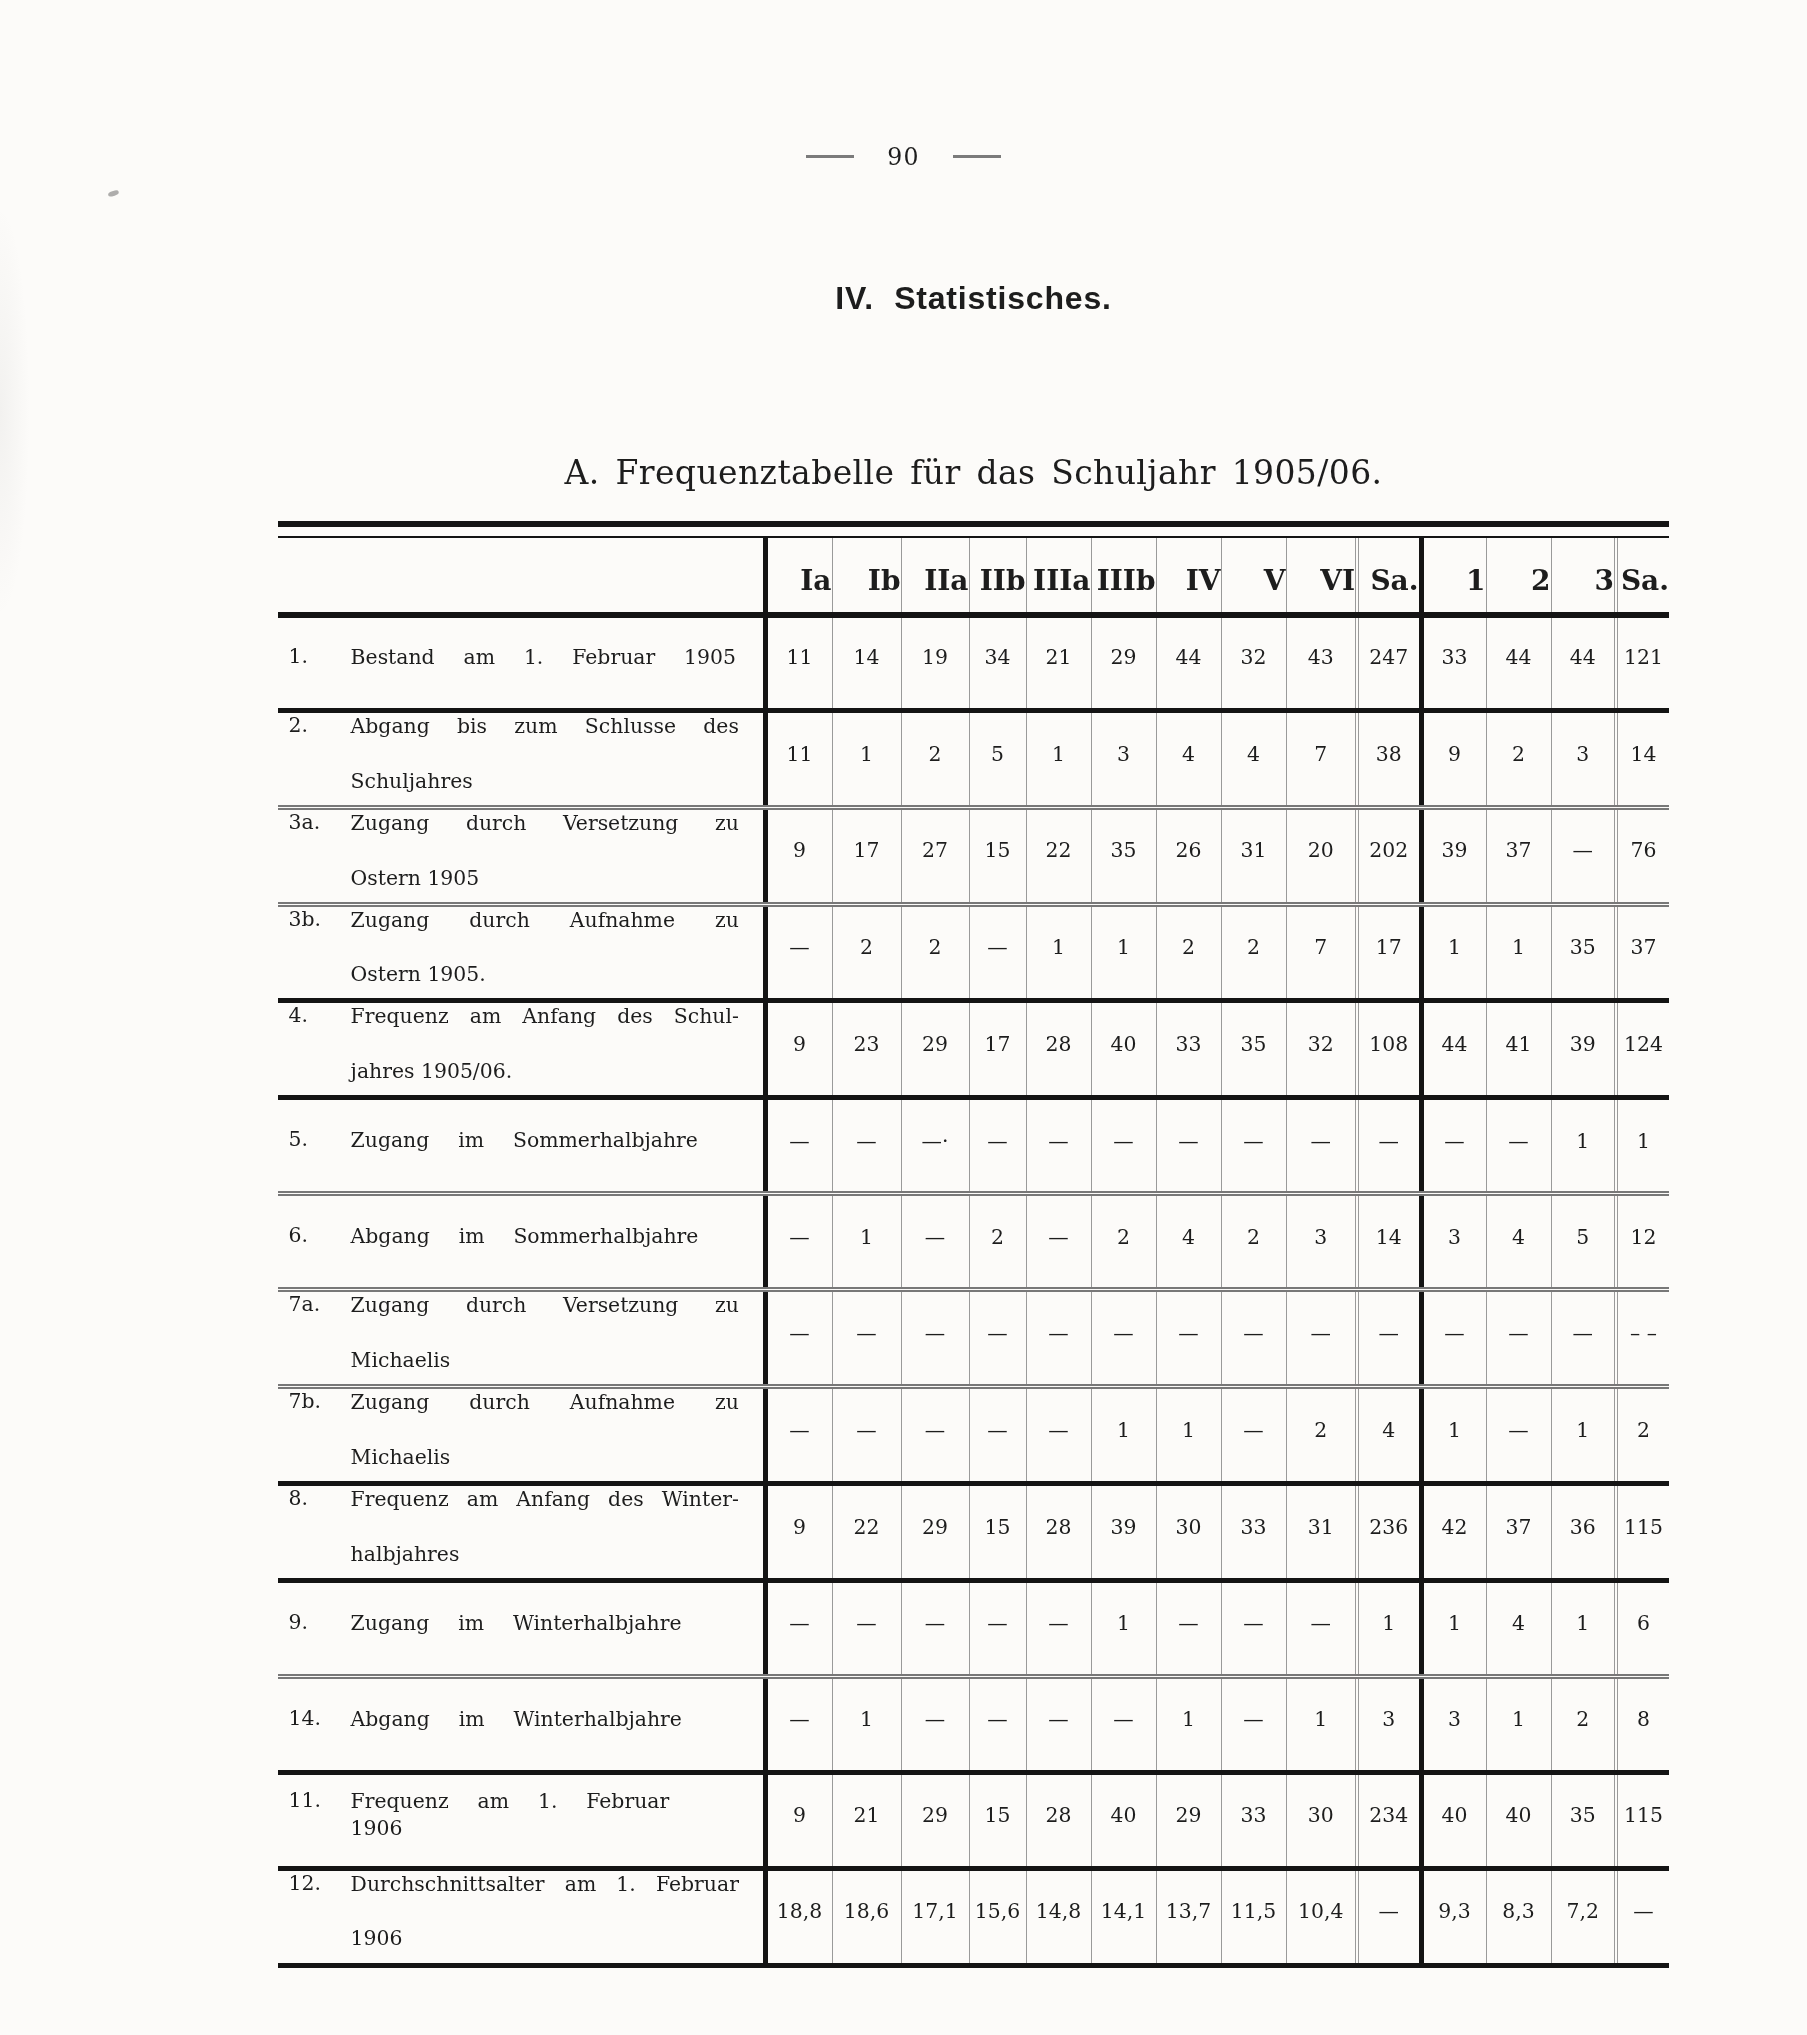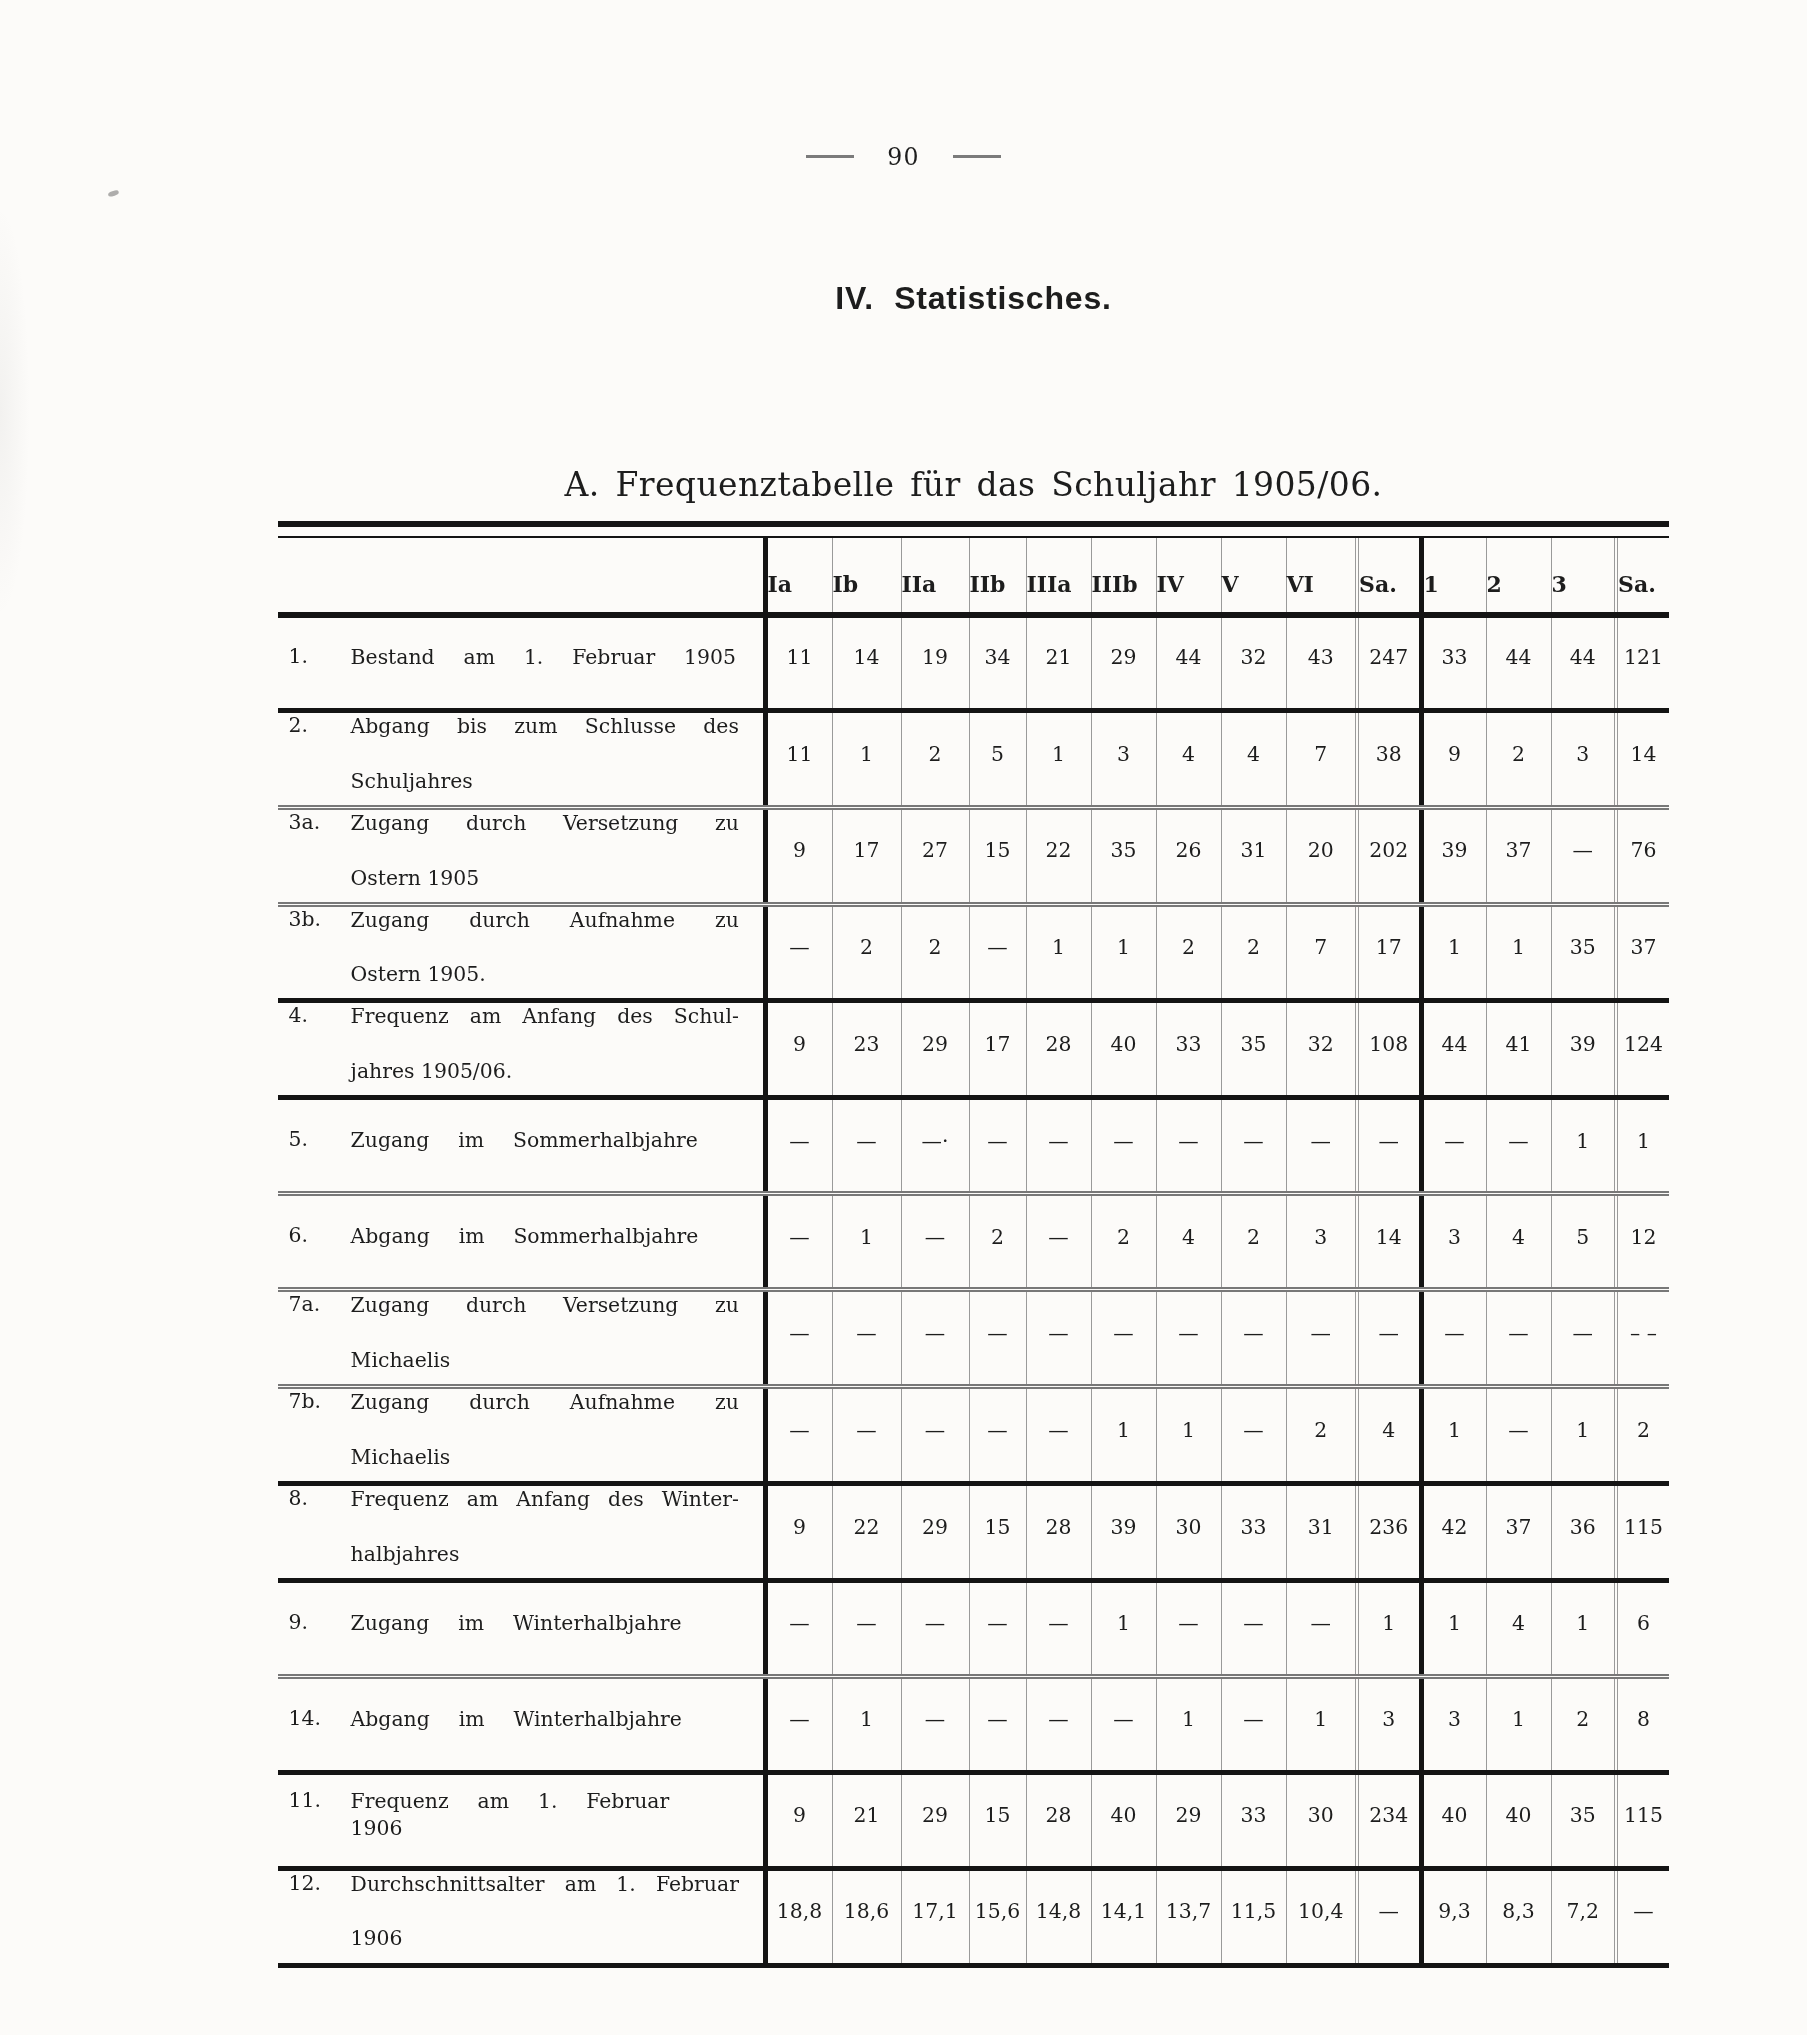--- a/index.html
+++ b/index.html
@@ -21,21 +21,21 @@
     background:#7b7b7b; vertical-align:middle; margin:0 33px 4.1px 33px;
   }
   .page-title{
     position:absolute; top:280px; left:278px; width:1391px;
     text-align:center;
     font-family:"Liberation Sans",sans-serif; font-weight:700;
     font-size:32px; letter-spacing:0.8px; word-spacing:10.6px;
     margin:0;
   }
   .page-subtitle{
-    position:absolute; top:465px; left:278px; width:1391px;
+    position:absolute; top:453px; left:278px; width:1391px;
     text-align:center; font-weight:400;
     font-size:33px; word-spacing:4.9px; letter-spacing:0.4px;
     margin:0;
   }
   
   .table-wrap{ position:absolute; left:278px; top:521px; width:1391px; }
   .top-rule{ height:8.5px; border-top:6.5px solid #141414; border-bottom:2.8px solid #141414; }
   table{ border-collapse:collapse; table-layout:fixed; width:1391px; }
   col.w-label{width:487px} col.w-ia{width:67px} col.w-ib{width:69px}
   col.w-iia{width:68px} col.w-iib{width:57px} col.w-iiia{width:65px}
@@ -48,21 +48,21 @@
 
   tr.group-row{ height:68px; }
   th.group{
     font-size:24.4px; font-weight:700; text-align:center; vertical-align:middle;
     border-bottom:4.9px double #8a8a8a; letter-spacing:8.1px;
   }
   th.group.vor{ border-left:5.7px solid #141414; letter-spacing:3.3px; font-size:23px; }
 
   tr.class-row{ height:77px; }
   tr.class-row th{
-    font-size:22px; font-weight:700; text-align:left;
+    font-size:28px; font-weight:700; text-align:right;
     vertical-align:bottom; padding-bottom:14.7px;
     border-bottom:6.1px solid #141414;
   }
   tr.class-row .label-col{ border-bottom:6.1px solid #141414; }
 
   tr.data-row{ height:96px; }
   tr.data-row.sep-thick td{ border-bottom:5.7px solid #141414; }
   tr.data-row.sep-thin  td{ border-bottom:5.3px double #787878; }
 
   .vline-thin { border-left:1.6px solid #9a9a9a; }

